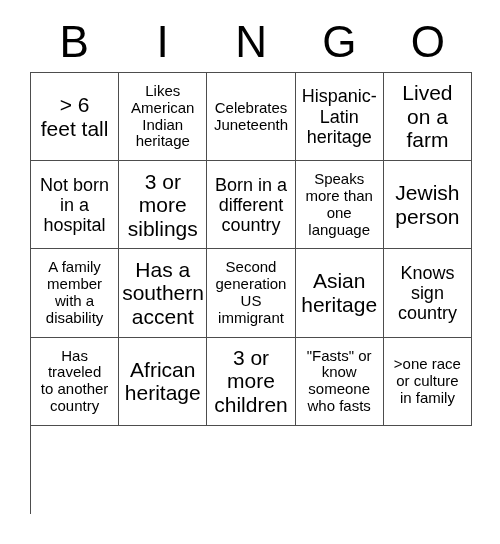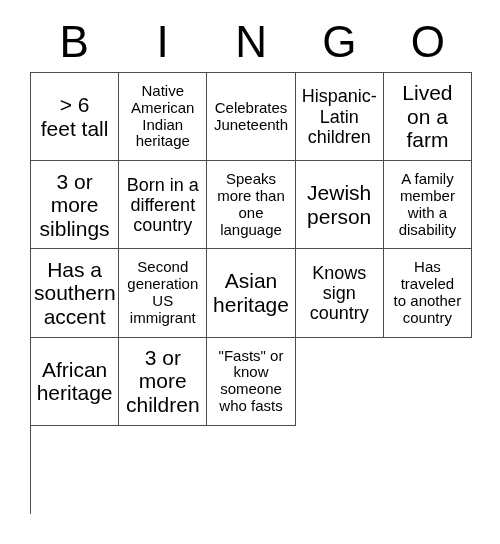--- a/index.html
+++ b/index.html
@@ -88,39 +88,44 @@
     <div class="header-letter">G</div>
     <div class="header-letter">O</div>
   </div>
 
   <div id="grid">
     <div class="cell size-xl">
         <span class="cell-text">&gt; 6
 feet tall</span>
       </div>
     <div class="cell size-md">
-        <span class="cell-text">Native
+        <span class="cell-text">Likes
 American
 Indian
 heritage</span>
       </div>
     <div class="cell size-md">
         <span class="cell-text">Celebrates
 Juneteenth</span>
       </div>
     <div class="cell size-lg">
         <span class="cell-text">Hispanic-
 Latin
-children</span>
+heritage</span>
       </div>
 
     <div class="cell size-xl">
         <span class="cell-text">Lived
 on a
 farm</span>
+      </div>
+    <div class="cell size-lg">
+        <span class="cell-text">Not born
+in a
+hospital</span>
       </div>
     <div class="cell size-xl">
         <span class="cell-text">3 or
 more
 siblings</span>
       </div>
     <div class="cell size-lg">
         <span class="cell-text">Born in a
 different
 country</span>
@@ -178,15 +183,20 @@
         <span class="cell-text">3 or
 more
 children</span>
       </div>
     <div class="cell size-md">
         <span class="cell-text">"Fasts" or
 know
 someone
 who fasts</span>
       </div>
+    <div class="cell size-md">
+        <span class="cell-text">&gt;one race
+or culture
+in family</span>
+      </div>
   </div>
 
 </div>
 
 </body></html>

